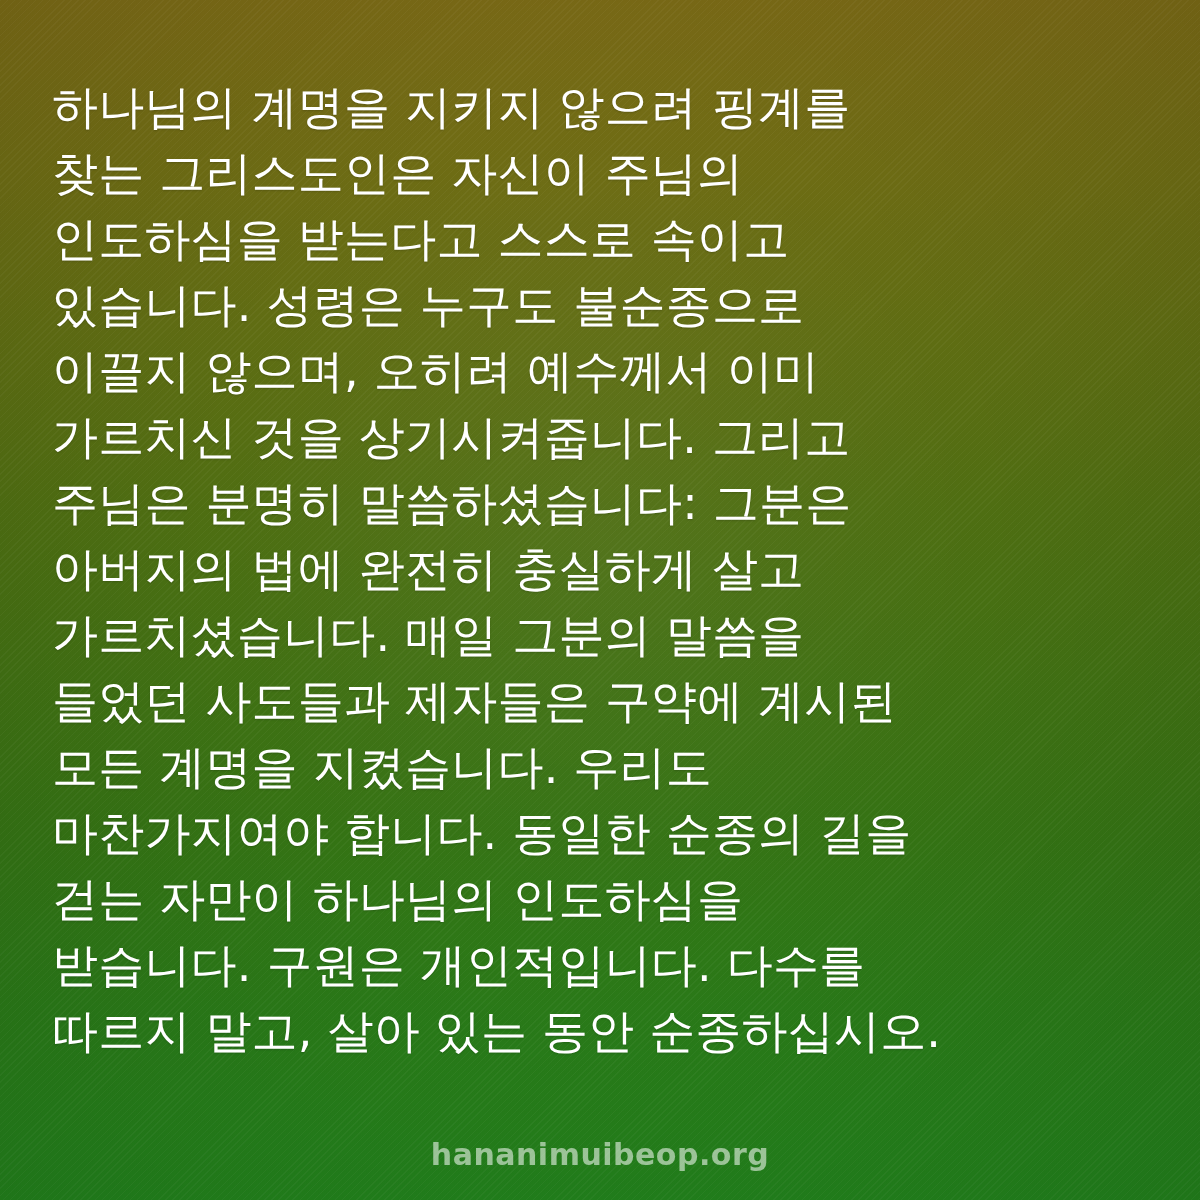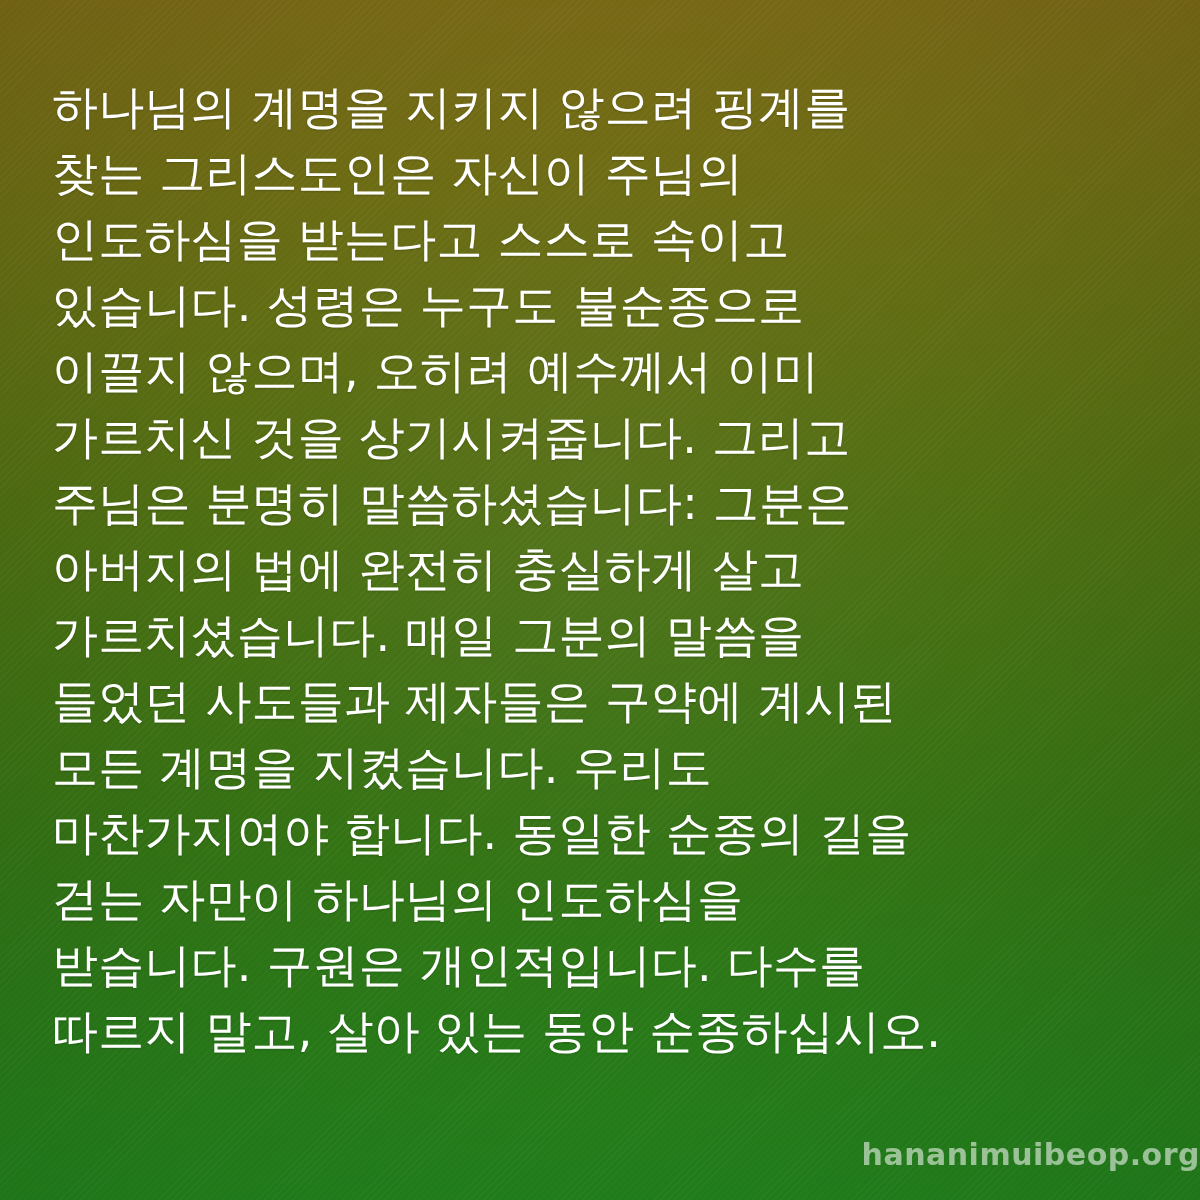--- a/index.html
+++ b/index.html
@@ -73,21 +73,21 @@
     word-break: keep-all;
     white-space: pre-line;
     text-shadow: 0 1px 2px rgba(0,0,0,0.18);
   }
 
   .watermark {
     position: absolute;
     left: 0;
     right: 0;
     bottom: 28px;
-    text-align: right;
+    text-align: center;
     color: rgba(255,255,255,0.55);
     font-size: 30px;
     font-weight: 700;
     letter-spacing: 0.5px;
   }
 </style>
 </head>
 <body>
 
 <div class="card">

